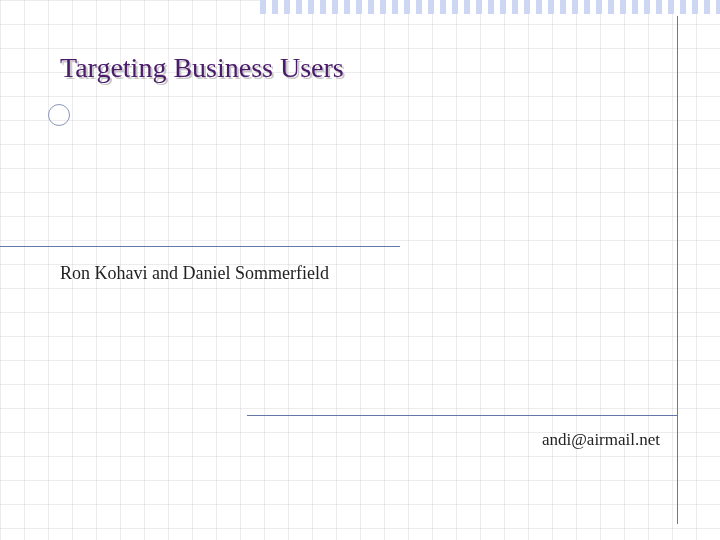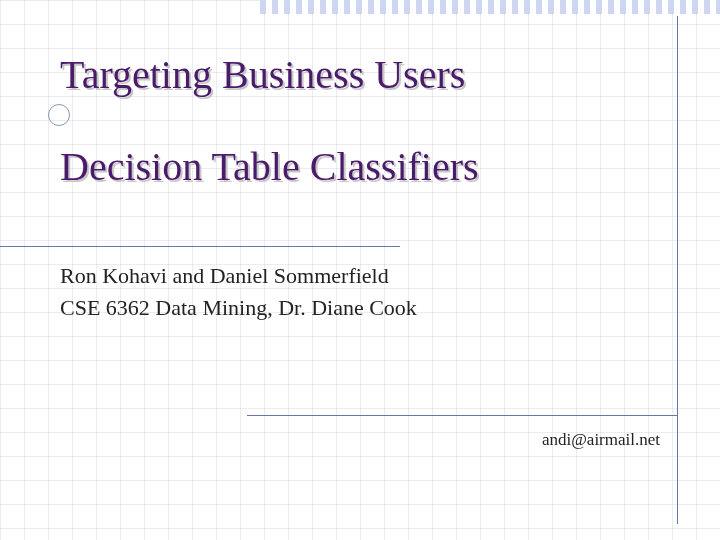--- a/index.html
+++ b/index.html
@@ -27,21 +27,21 @@
     right: 0;
     height: 14px;
     background-image: linear-gradient(to right, #cdd6f3 50%, #ffffff 50%);
     background-size: 12px 100%;
   }
   .title {
     position: absolute;
     left: 60px;
     top: 52px;
     width: 560px;
-    font-size: 40px;
+    font-size: 28px;
     line-height: 1.15;
     color: #4a1b6b;
     text-shadow: 2px 2px 0 #c8c8c8;
     font-weight: 400;
   }
   .hline1 {
     position: absolute;
     left: 0;
     top: 246px;
     width: 400px;
@@ -71,21 +71,21 @@
     border: 1px solid #8a96b8;
     border-radius: 50%;
     box-sizing: border-box;
     background: transparent;
   }
   .ring1 { left: 48px; top: 104px; }
   .body {
     position: absolute;
     left: 60px;
     top: 260px;
-    font-size: 22px;
+    font-size: 18px;
     color: #222;
     line-height: 1.45;
   }
   .footer {
     position: absolute;
     right: 60px;
     top: 428px;
     font-size: 17px;
     color: #222;
     text-align: right;
@@ -95,28 +95,26 @@
 </head>
 <body>
 
 <div class="grid"></div>
 <div class="topbar"></div>
 <div class="ring ring1"></div>
 
 <div class="title">
   <span>Targeting Business Users</span><br>
   <br>
-  <span>Decision Table Classifiers</span>
 </div>
 
 <div class="hline1"></div>
 
 <div class="body">
   <div>Ron Kohavi and Daniel Sommerfield</div>
-  <div>CSE 6362 Data Mining, Dr. Diane Cook</div>
 </div>
 
 <div class="hline2"></div>
 <div class="vline"></div>
 
 <div class="footer">
   <div>andi@airmail.net</div>
 </div>
 
 </body></html>

